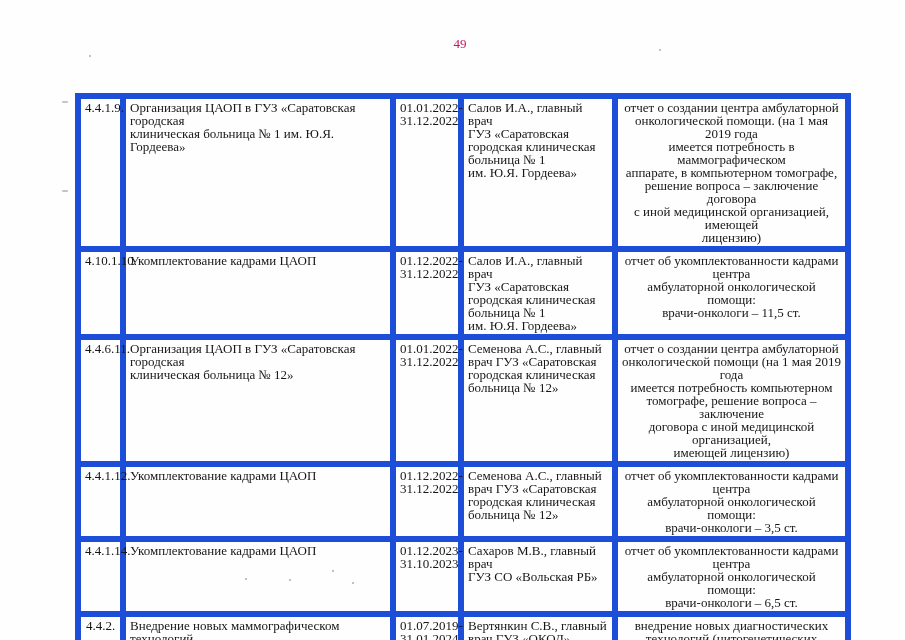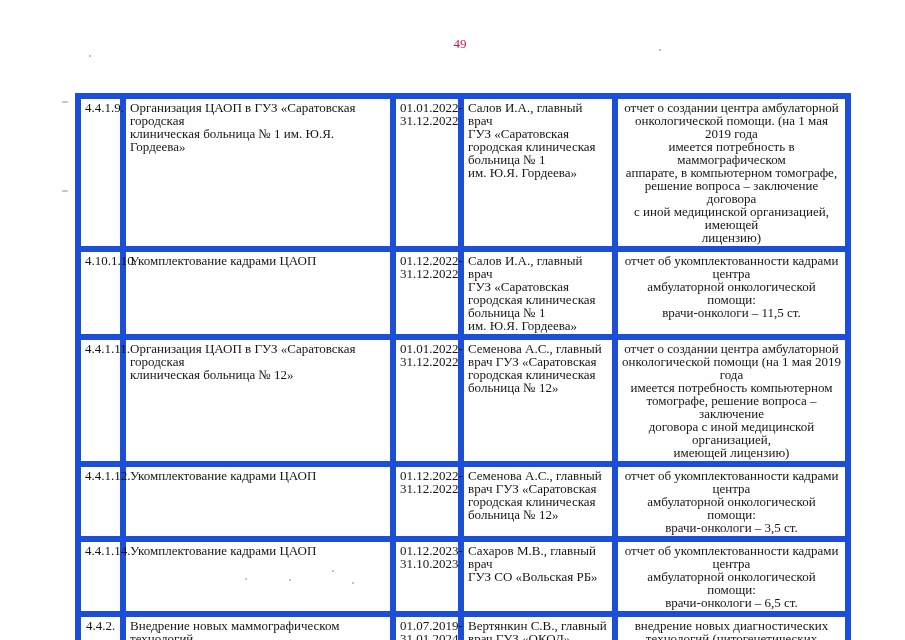--- a/index.html
+++ b/index.html
@@ -96,21 +96,21 @@
         <td class="c-resp">Салов И.А., главный врач
 ГУЗ «Саратовская
 городская клиническая
 больница № 1
 им. Ю.Я. Гордеева»</td>
         <td class="c-result">отчет об укомплектованности кадрами центра
 амбулаторной онкологической помощи:
 врачи-онкологи – 11,5 ст.</td>
       </tr>
       <tr style="height:80px">
-        <td class="c-num">4.4.1.11.</td>
+        <td class="c-num">4.4.6.11.</td>
         <td class="c-activity">Организация ЦАОП в ГУЗ «Саратовская городская
 клиническая больница № 12»</td>
         <td class="c-dates">01.01.2022-
 31.12.2022</td>
         <td class="c-resp">Семенова А.С., главный
 врач ГУЗ «Саратовская
 городская клиническая
 больница № 12»</td>
         <td class="c-result">отчет о создании центра амбулаторной
 онкологической помощи (на 1 мая 2019 года

